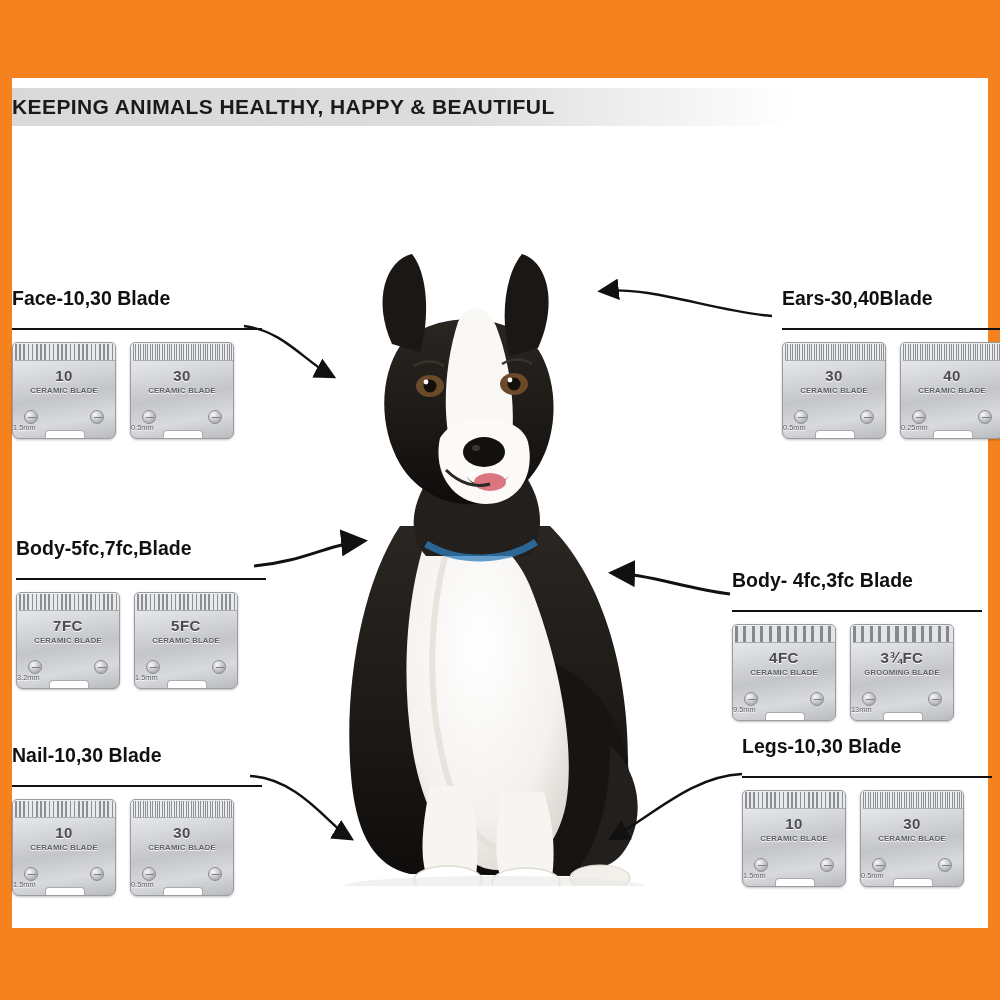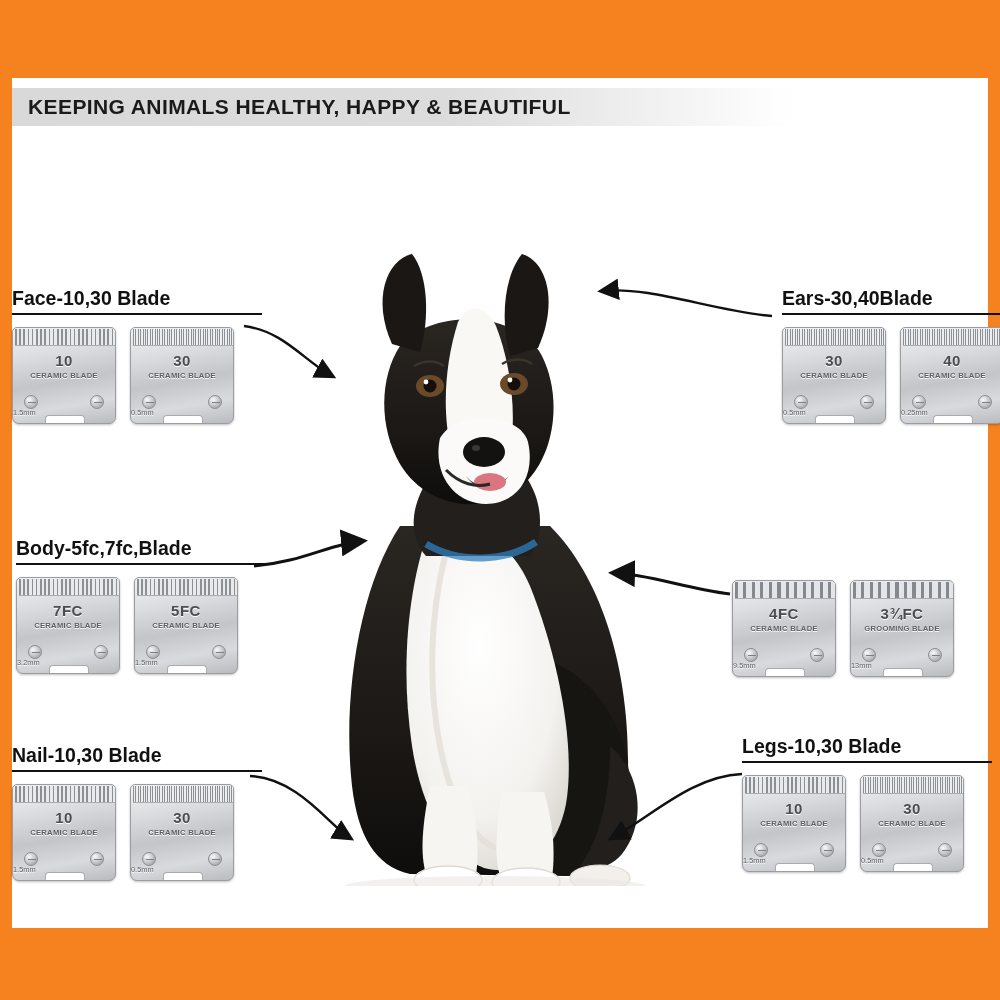--- a/index.html
+++ b/index.html
@@ -48,21 +48,21 @@
     width: 976px; height: 38px;
     background: linear-gradient(to right,#d9d9d9 0%, #dcdcdc 45%, #ffffff 80%, #ffffff 100%);
     display: flex;
     align-items: center;
   }
   .tagline-text {
     font-size: 21px;
     font-weight: bold;
     letter-spacing: 0.4px;
     color: #1a1a1a;
-    padding-left: 16px;
+    padding-left: 0;
     font-family: "Liberation Sans", sans-serif;
     white-space: nowrap;
   }
 
   
   .stage {
     position: absolute;
     left: 12px; top: 126px;
     width: 976px; height: 802px;
     background: #ffffff;
@@ -80,21 +80,21 @@
   
   .ann {
     position: absolute;
     width: 250px;
   }
   .ann-title {
     font-size: 19.5px;
     font-weight: bold;
     color: #111;
     white-space: nowrap;
-    padding-bottom: 3px;
+    padding-bottom: 18px;
     border-bottom: 2px solid #111;
     line-height: 1.25;
   }
   .ann-right .ann-title { text-align: left; }
 
   .blade-row {
     display: flex;
     gap: 14px;
     margin-top: 12px;
   }
@@ -386,20 +386,21 @@
           <div class="screw l"></div>
           <div class="screw r"></div>
           <div class="mm">1.5mm</div>
           <div class="notch"></div>
         </div>
       </div>
     </div>
   </div>
 
   <div class="ann ann-right" style="left:720px; top:442px;">
+    <div class="ann-title">Body- 4fc,3fc Blade</div>
     <div class="blade-row">
       <div class="blade">
         <div class="body">
           <div class="teeth coarse"></div>
           <div class="num">4FC</div>
           <div class="sub">CERAMIC BLADE</div>
           <div class="screw l"></div>
           <div class="screw r"></div>
           <div class="mm">9.5mm</div>
           <div class="notch"></div>

